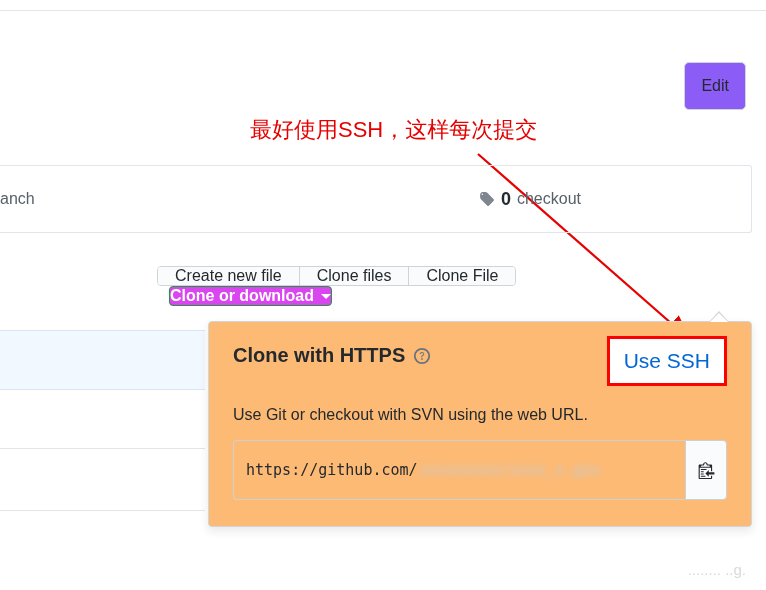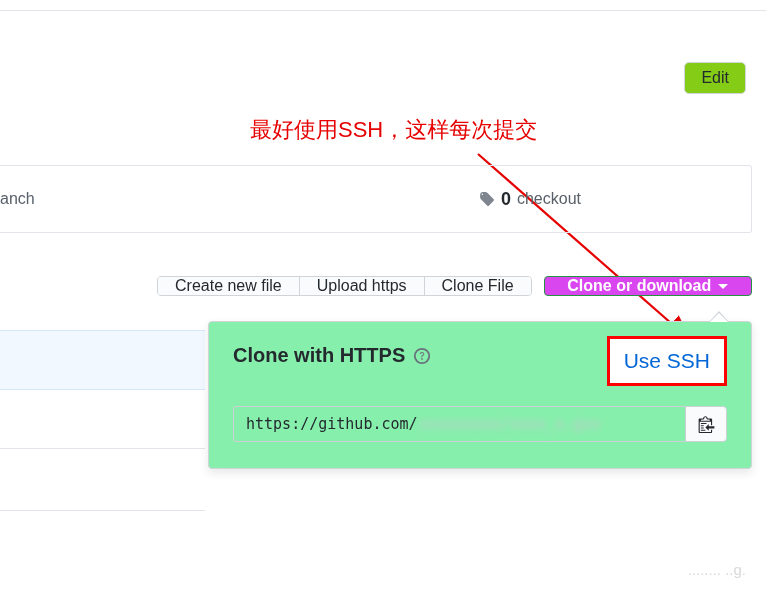--- a/index.html
+++ b/index.html
@@ -19,24 +19,24 @@
       top: 10px;
       left: 0;
       right: 0;
       height: 0;
     }
 
     .edit-btn {
       position: absolute;
       top: 62px;
       right: 20px;
-      padding: 6px 16px;
+      padding: 14px 16px;
       font-size: 16px;
       font-weight: 500;
-      background: #84cc16;
+      background: #8b5cf6;
       border: 1px solid #d1d5da;
       border-radius: 5px;
       color: #24292e;
       cursor: pointer;
     }
 
     .annotation-text {
       position: absolute;
       top: 115px;
       left: 250px;
@@ -85,22 +85,23 @@
     .info-right b { color: #24292e; font-size: 18px; }
 
     .tag-icon-svg { width: 17px; height: 17px; fill: #7f8690; }
 
     .toolbar {
       position: absolute;
       top: 266px;
       left: 157px;
       right: 14px;
       display: flex;
-      align-items: center;
+      align-items: flex-start;
       height: 40px;
+      flex-direction: column;
     }
     .btn-group {
       display: flex;
       border: 1px solid #cfd4d9;
       border-radius: 4px;
       overflow: hidden;
     }
     .btn-group .btn {
       padding: 0 17px;
       font-size: 16px;
@@ -148,21 +149,21 @@
       border-bottom: 1px solid #d4e6f7;
     }
     .hr1 { top: 448px; border: none; border-top: 1px solid #e1e4e8; position: absolute; width: 205px; left: 0; }
     .hr2 { top: 510px; border: none; border-top: 1px solid #e1e4e8; position: absolute; width: 205px; left: 0; }
 
     .clone-dropdown {
       position: absolute;
       top: 321px;
       left: 208px;
       right: 14px;
-      background: #86efac;
+      background: #fdba74;
       border: 1px solid #d1d5da;
       border-radius: 4px;
       box-shadow: 0 4px 10px rgba(27,31,35,0.1);
     }
     .tail {
       position: absolute;
       top: -11px;
       right: 22px;
       width: 0; height: 0;
       border-left: 10px solid transparent;
@@ -211,21 +212,21 @@
     .url-row {
       padding: 0 24px 26px;
       display: flex;
       gap: 0;
     }
     .url-input {
       flex: 1;
       border: 1px solid #cdd1d5;
       border-right: none;
       border-radius: 4px 0 0 4px;
-      padding: 8px 12px;
+      padding: 20px 12px;
       font-family: "Menlo", "Consolas", monospace;
       font-size: 15px;
       color: #24292e;
       overflow: hidden;
       white-space: nowrap;
       display: flex;
       align-items: center;
     }
     .url-blur {
       color: #c7cbcf;
@@ -299,21 +300,21 @@
       <path d="M7.73 1.73C7.26 1.26 6.62 1 5.96 1H3.5C2.13 1 1 2.13 1 3.5v2.47c0 .66.27 1.3.73 1.77l6.06 6.06c.39.39 1.02.39 1.41 0l4.59-4.59a.996.996 0 0 0 0-1.41L7.73 1.73zM2.38 3.09c0-.4.32-.72.72-.72.4 0 .72.32.72.72 0 .4-.32.72-.72.72-.4.01-.72-.32-.72-.72z"></path>
     </svg>
     <b>0</b>
     <span>checkout</span>
   </div>
 </div>
 
 <div class="toolbar">
   <div class="btn-group">
     <button class="btn">Create new file</button>
-    <button class="btn">Upload https</button>
+    <button class="btn">Clone files</button>
     <button class="btn">Clone File</button>
   </div>
   <button class="clone-btn">
     <span>Clone or download</span>
     <span class="caret-down"></span>
   </button>
 </div>
 
 <div class="blue-row"></div>
 <hr class="hr1">
@@ -324,20 +325,21 @@
   <div class="clone-header">
     <div class="clone-title">
       <span>Clone with HTTPS</span>
       <svg class="help-circle-svg" viewBox="0 0 16 16">
         <circle cx="8" cy="8" r="6.4" fill="none" stroke="#6a737d" stroke-width="1.6"></circle>
         <path d="M6 6.2c0-1 .9-1.8 2-1.8s2 .8 2 1.8c0 .9-.6 1.2-1.3 1.7-.5.4-.7.7-.7 1.3v.2H7.3v-.3c0-.9.4-1.4 1-1.9.5-.4.9-.6.9-1 0-.5-.5-.8-1-.8-.6 0-1 .4-1 .9H6zM7.3 11.4h1.4v-1.3H7.3v1.3z" fill="#6a737d"></path>
       </svg>
     </div>
     <button class="use-ssh">Use SSH</button>
   </div>
+  <div class="clone-desc">Use Git or checkout with SVN using the web URL.</div>
   <div class="url-row">
     <div class="url-input">
       <span>https://github.com/</span>
         <span class="url-blur">xxxxxxxxx/xxxx_x.gxx</span>
     </div>
     <button class="copy-btn">
       <svg class="copy-icon-svg" viewBox="0 0 14 16">
         <path d="M2 13h4v1H2v-1zm5-6H2v1h5V7zm2 3V8l-3 3 3 3v-2h5v-2H9zM4.5 9H2v1h2.5V9zM2 12h2.5v-1H2v1zm9 1h1v2c-.02.28-.11.52-.3.7-.19.18-.42.28-.7.3H1c-.55 0-1-.45-1-1V4c0-.55.45-1 1-1h3c0-1.11.89-2 2-2 1.11 0 2 .89 2 2h3c.55 0 1 .45 1 1v5h-1V6H1v9h10v-2zM2 5h8c0-.55-.45-1-1-1H8c-.55 0-1-.45-1-1s-.45-1-1-1-1 .45-1 1-.45 1-1 1H3c-.55 0-1 .45-1 1z"></path>
       </svg>
     </button>

